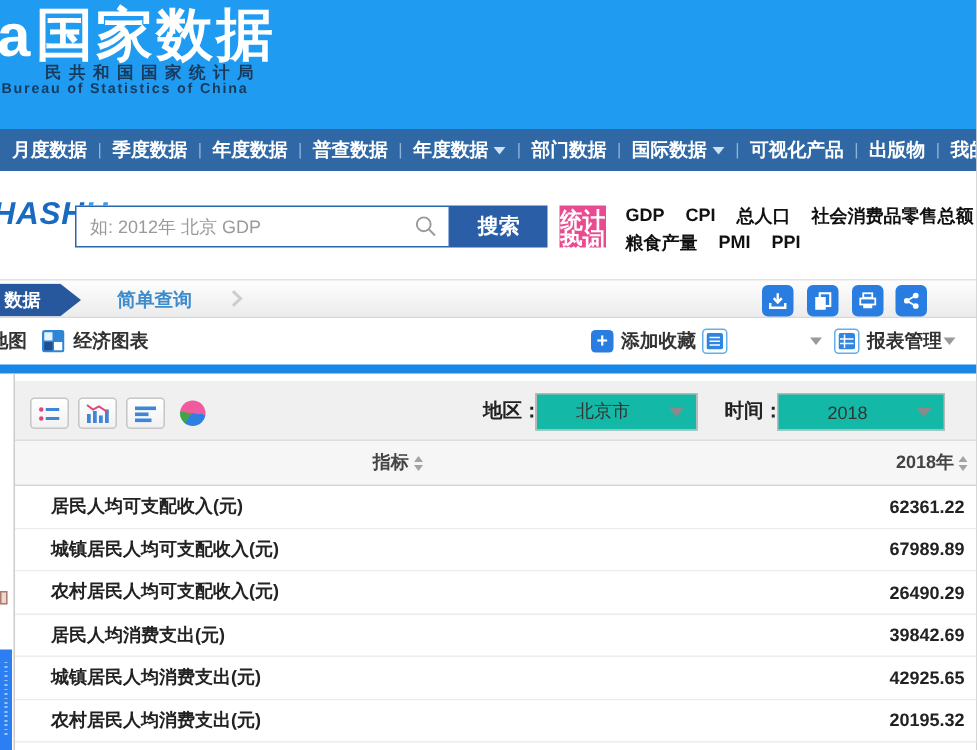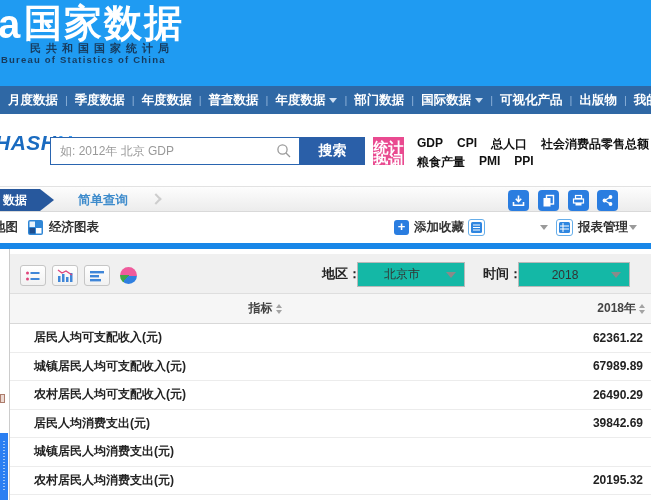--- a/index.html
+++ b/index.html
@@ -337,20 +337,21 @@
     <div class="t-row">
       <span class="t-ind">农村居民人均可支配收入(元)</span>
       <span class="t-val">26490.29</span>
     </div>
     <div class="t-row">
       <span class="t-ind">居民人均消费支出(元)</span>
       <span class="t-val">39842.69</span>
     </div>
     <div class="t-row">
       <span class="t-ind">城镇居民人均消费支出(元)</span>
+      <span class="t-val">42925.65</span>
     </div>
     <div class="t-row">
       <span class="t-ind">农村居民人均消费支出(元)</span>
       <span class="t-val">20195.32</span>
     </div>
   </div>
 
 </div>
 
 </body></html>

